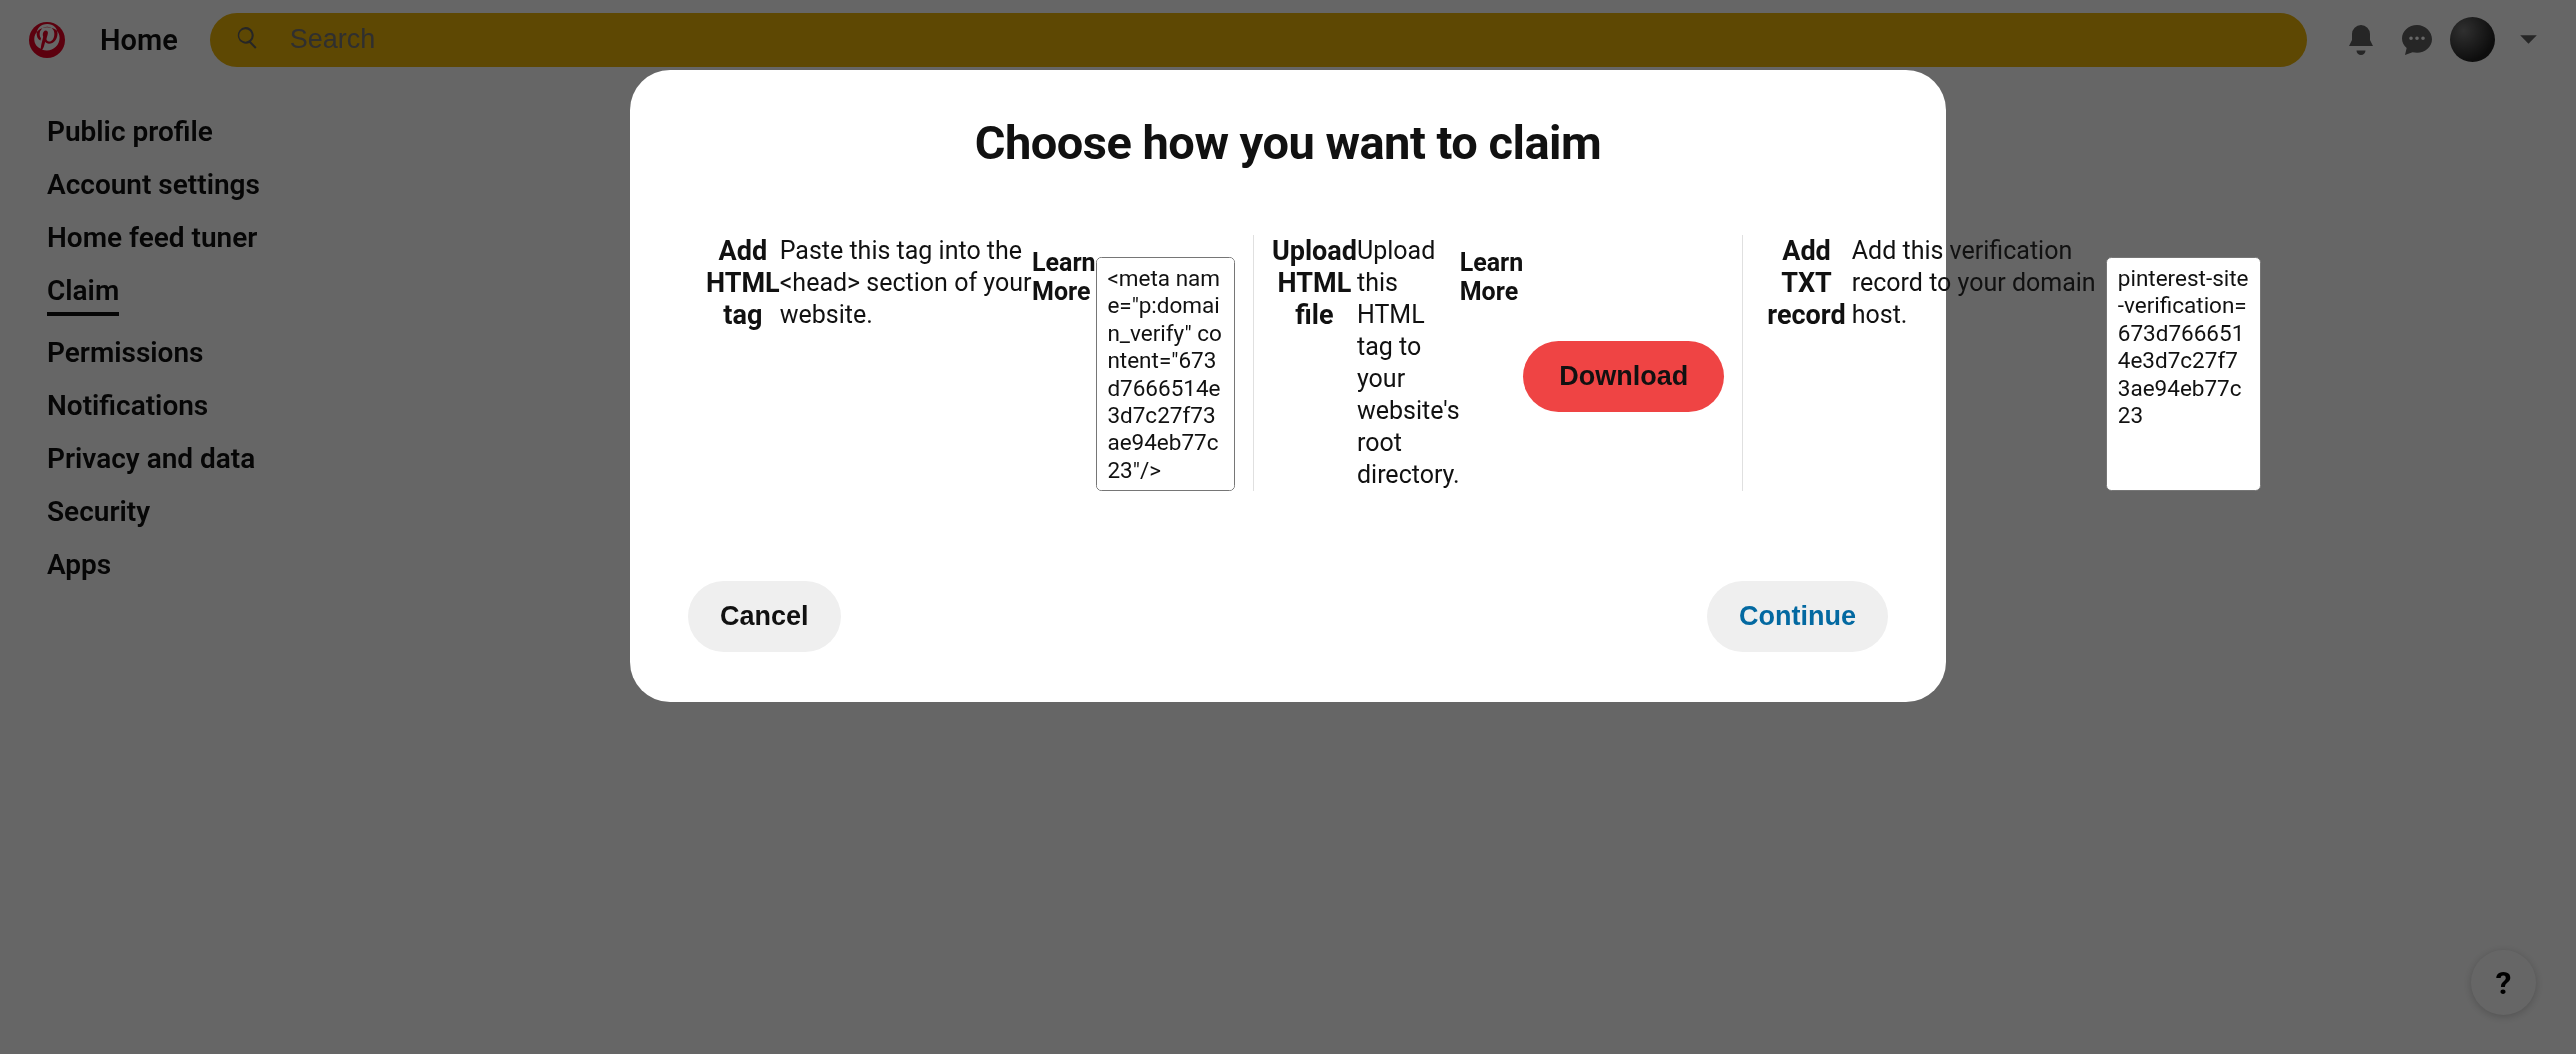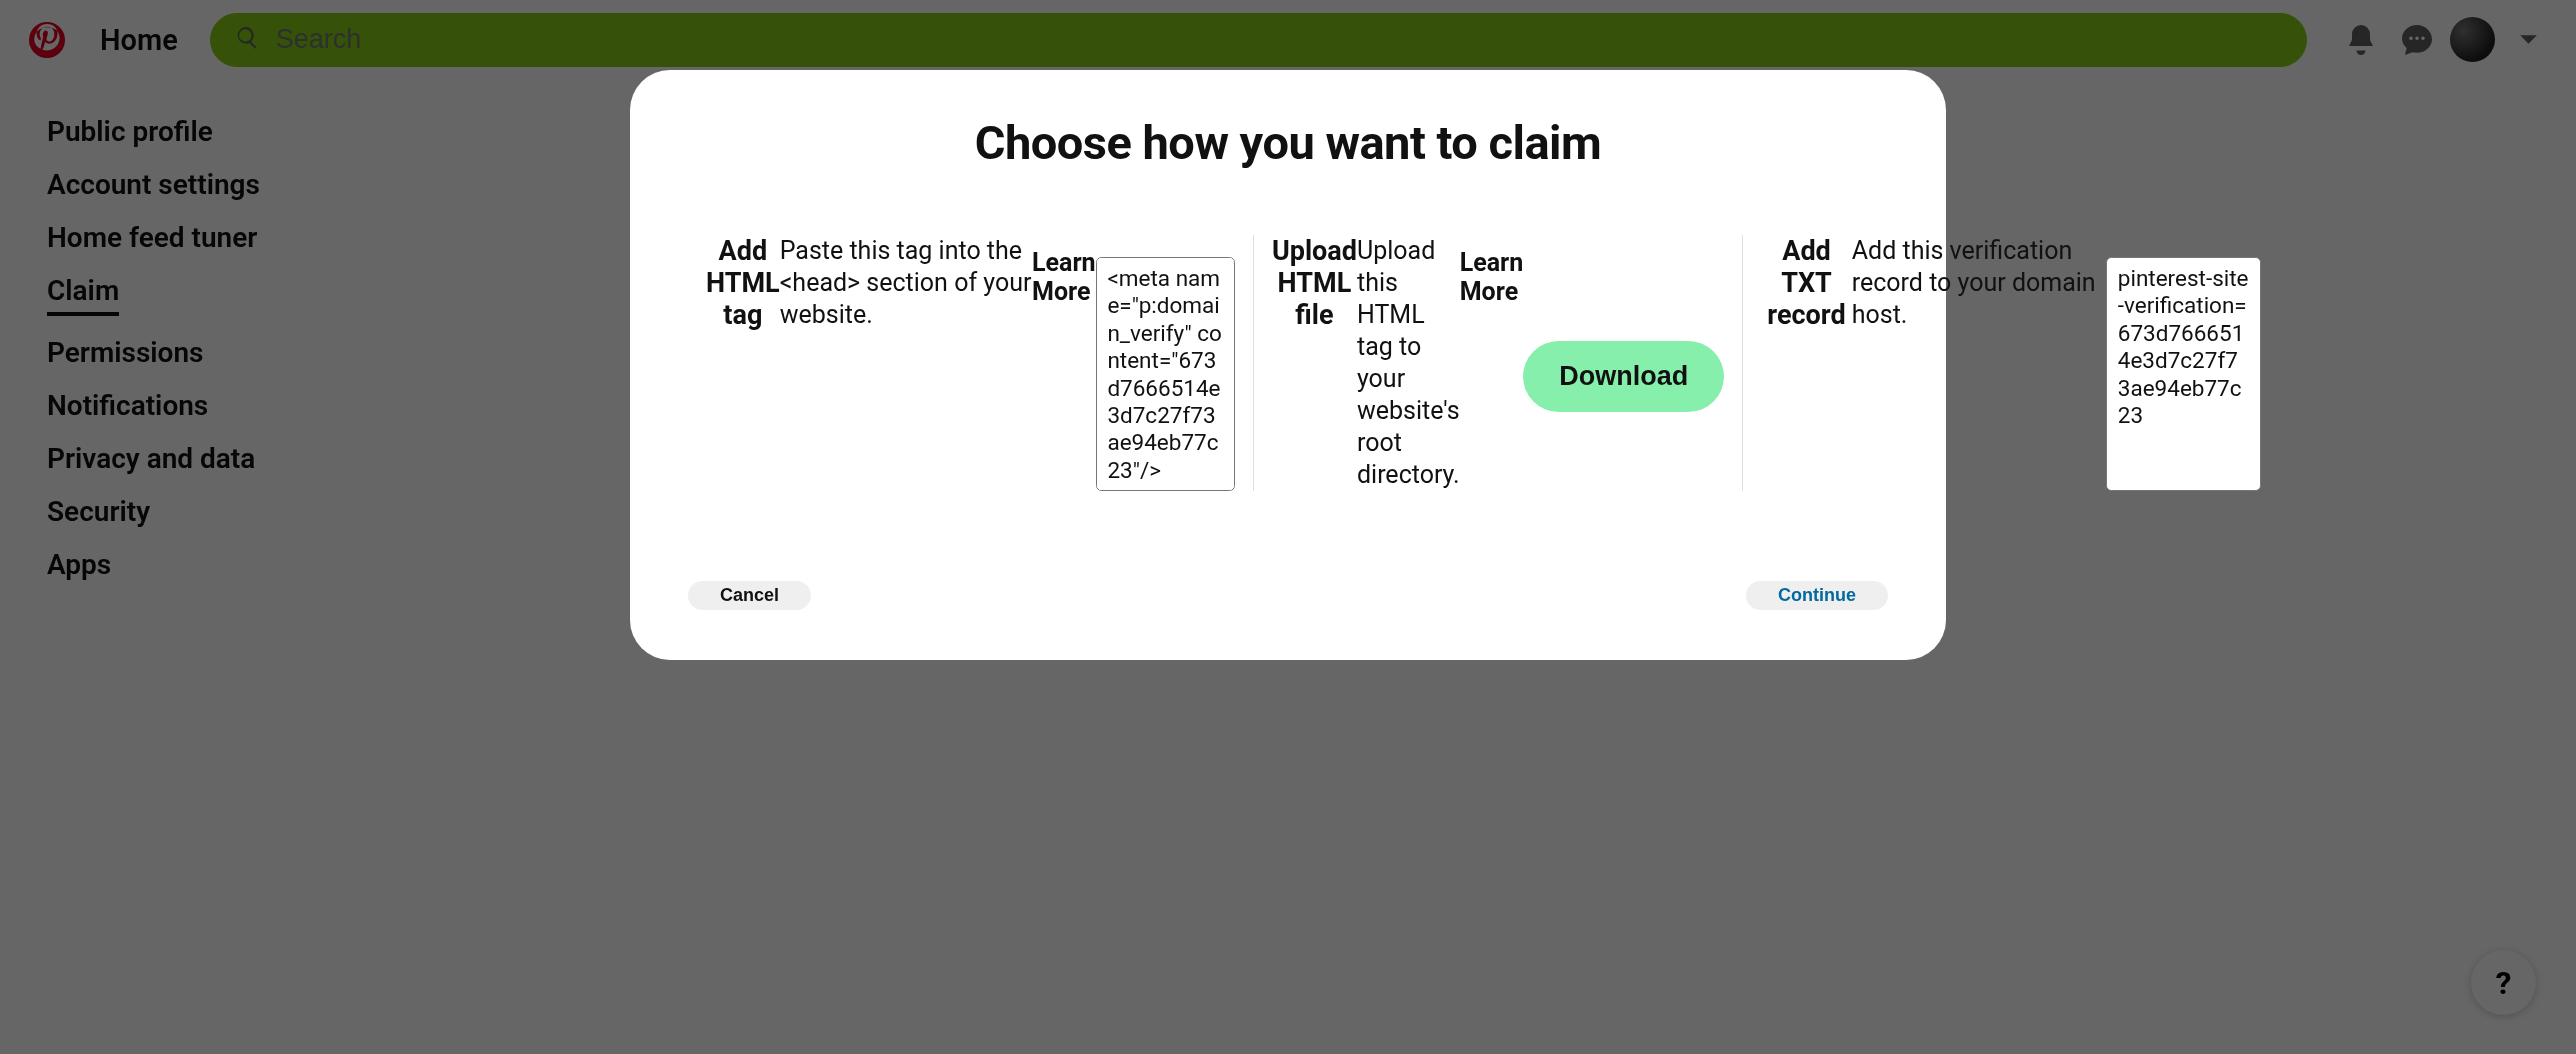--- a/index.html
+++ b/index.html
@@ -32,26 +32,26 @@
   color: #111;
   padding: 0 16px;
   height: 54px;
   display: flex; align-items: center;
   border-radius: 27px;
   cursor: pointer;
 }
 .search-bar {
   flex: 1;
   height: 54px;
-  background: #84cc16;
+  background: #eab308;
   border-radius: 27px;
   display: flex;
   align-items: center;
   padding: 0 25px;
-  gap: 16px;
+  gap: 30px;
 }
 .search-icon svg { width: 25px; height: 25px; fill: #5f5f5f; }
 .search-input {
   border: none; background: transparent;
   font-size: 27px; color: #5f5f5f;
   outline: none; width: 100%;
 }
 .header-icons {
   display: flex;
   align-items: center;
@@ -162,39 +162,39 @@
   color: #111;
   font-family: inherit;
   line-height: 1.22;
   word-break: break-all;
   background: #fff;
   resize: none;
 }
 .dlbtn {
   align-self: center;
   margin-top: 27px;
-  background: #86efac;
+  background: #ef4444;
   border: none;
   border-radius: 36px;
   padding: 20px 36px;
   font-size: 27px;
   font-weight: 600;
   color: #111;
   cursor: pointer;
 }
 .modal-footer {
   display: flex;
   justify-content: space-between;
   margin-top: 90px;
 }
 .mbtn {
   border: none;
   border-radius: 36px;
-  padding: 4px 32px;
-  font-size: 18px;
+  padding: 20px 32px;
+  font-size: 27px;
   font-weight: 600;
   cursor: pointer;
 }
 .mbtn.cancel { background: #efefef; color: #111; }
 .mbtn.continue { background: #efefef; color: #0369a1; }
 
 
 .help-fab {
   position: absolute;
   right: 40px;

